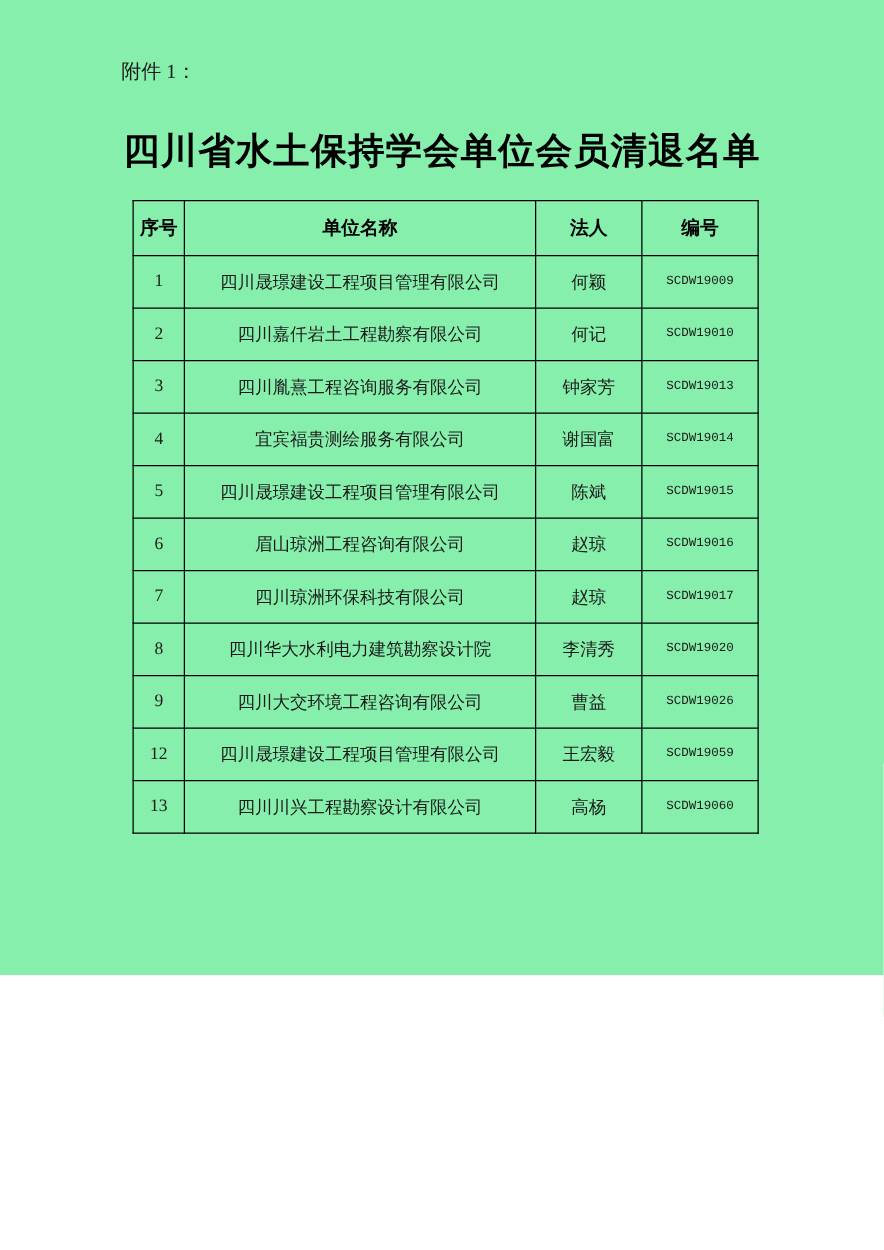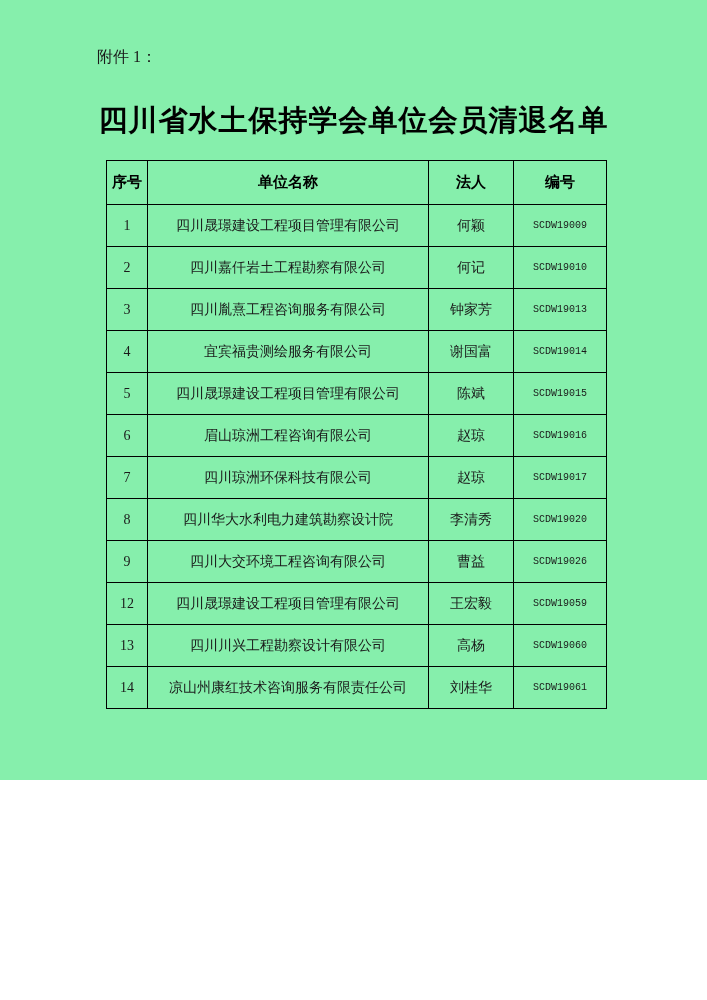--- a/index.html
+++ b/index.html
@@ -158,22 +158,16 @@
           <td>四川晟璟建设工程项目管理有限公司</td>
           <td>王宏毅</td>
           <td class="code">SCDW19059</td>
         </tr>
         <tr>
           <td>13</td>
           <td>四川川兴工程勘察设计有限公司</td>
           <td>高杨</td>
           <td class="code">SCDW19060</td>
         </tr>
-        <tr>
-          <td>14</td>
-          <td>凉山州康红技术咨询服务有限责任公司</td>
-          <td>刘桂华</td>
-          <td class="code">SCDW19061</td>
-        </tr>
       </tbody>
   </table>
 
 </div>
 
 </body></html>

